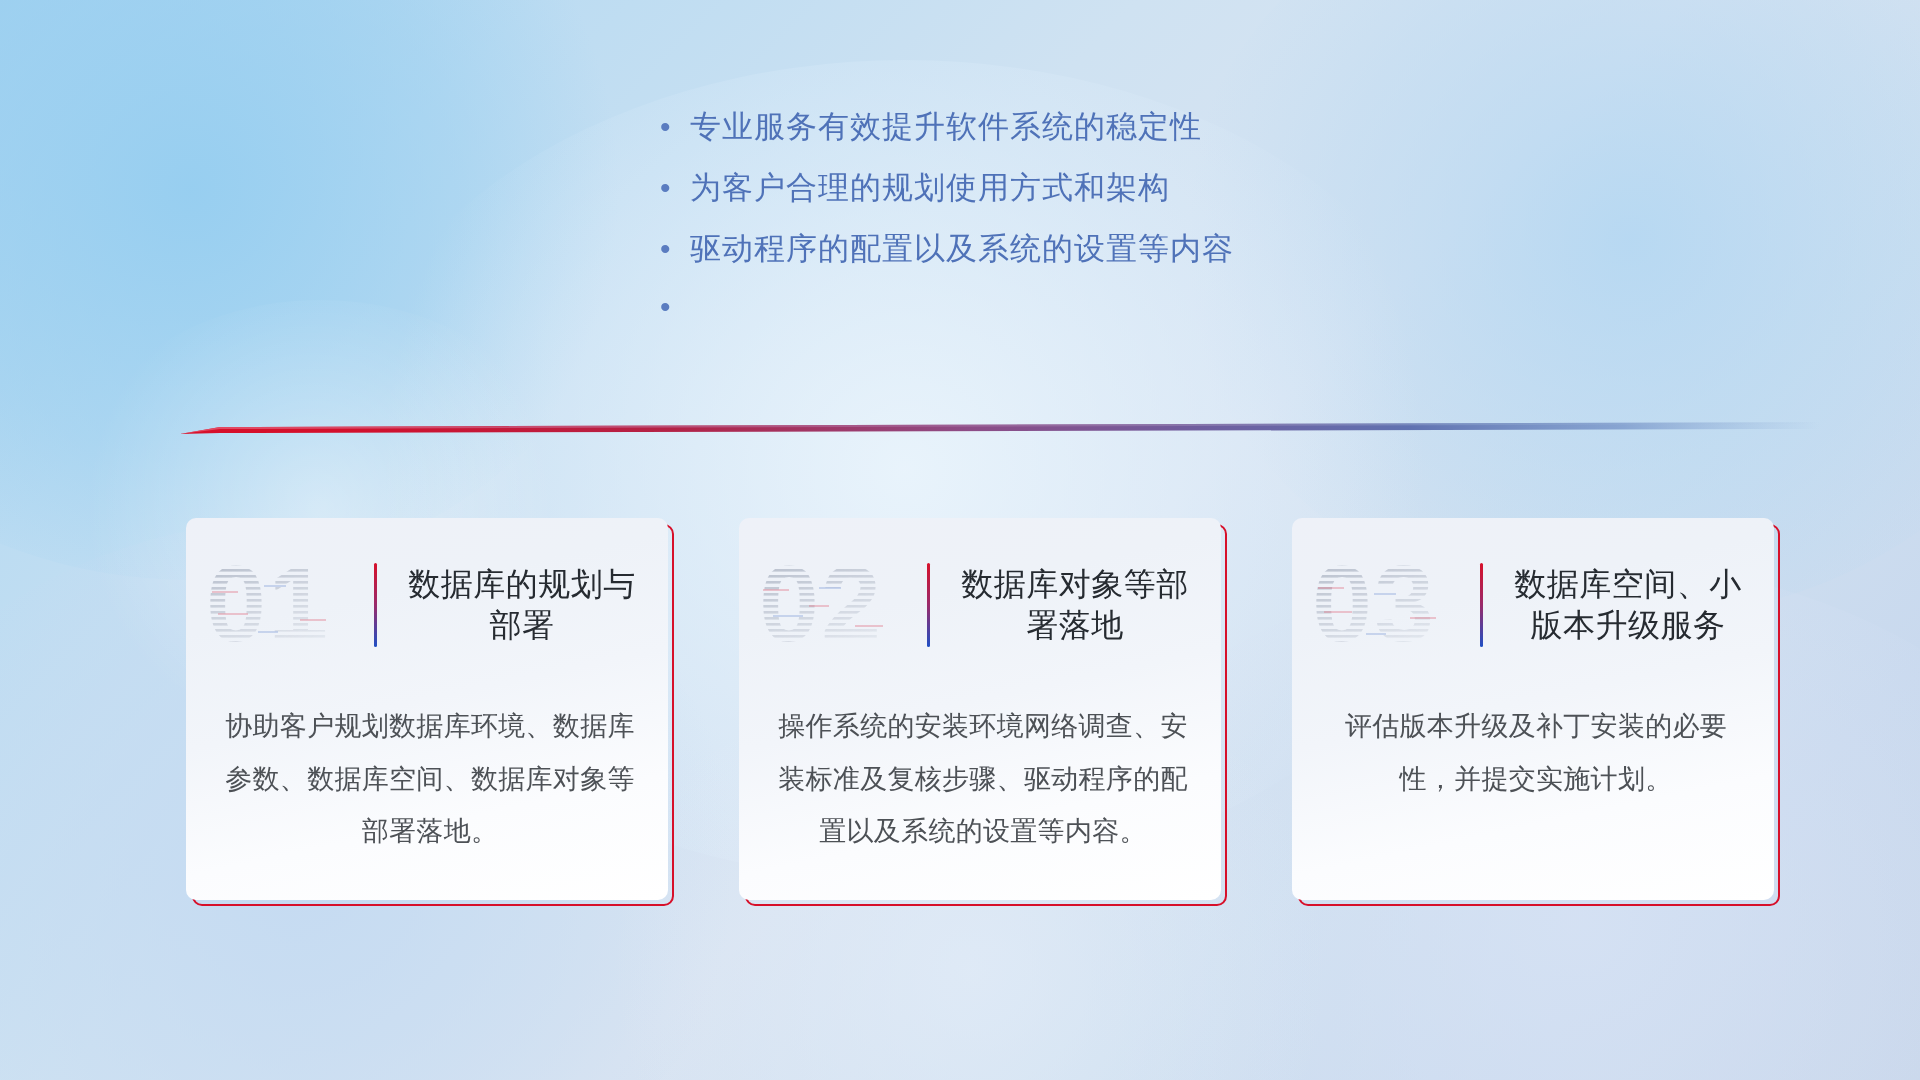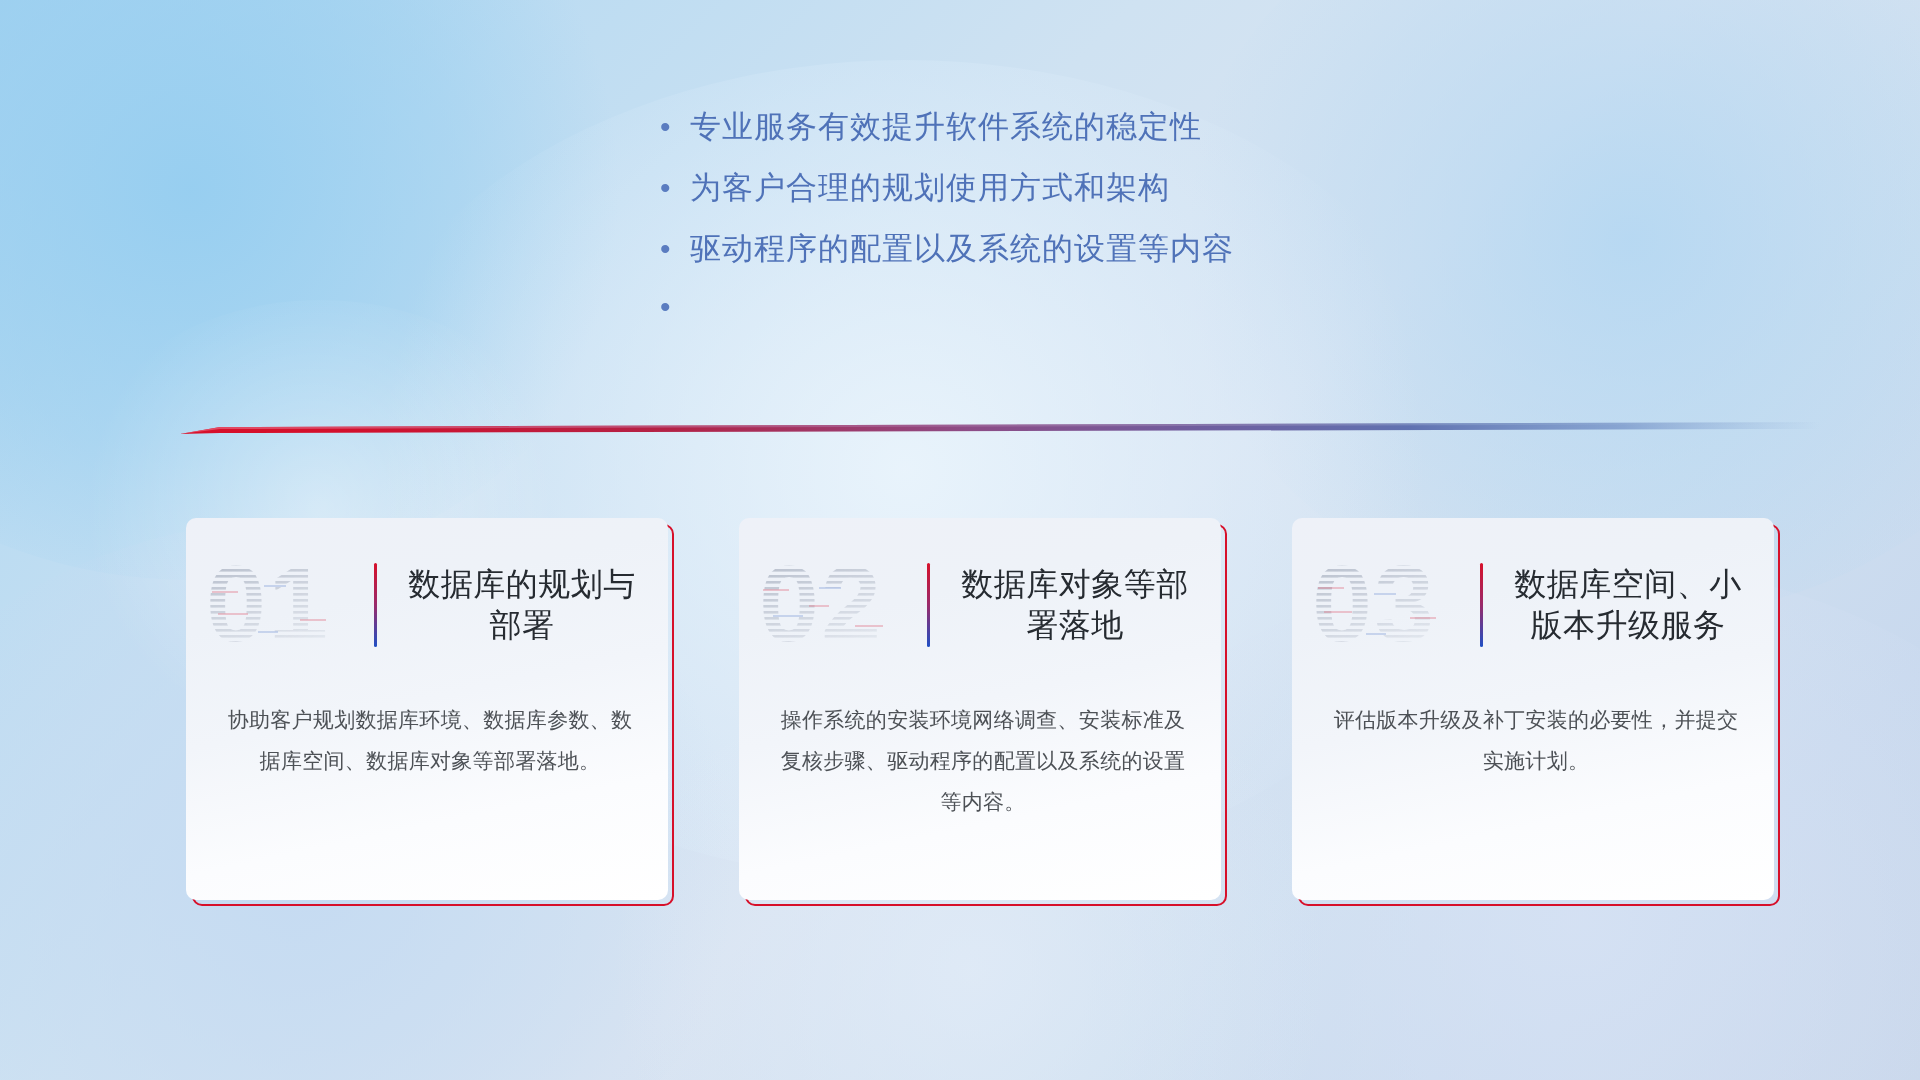--- a/index.html
+++ b/index.html
@@ -172,21 +172,21 @@
     font-weight: 400;
     max-width: 250px;
   }
 
   .card-desc {
     position: absolute;
     left: 38px;
     top: 182px;
     width: 412px;
     color: #4d5156;
-    font-size: 21px;
+    font-size: 27px;
     line-height: 1.95;
     letter-spacing: 0.3px;
   }
 </style>
 </head>
 <body>
 
 <div id="slide">
 
   <div class="glow glow-a"></div>

